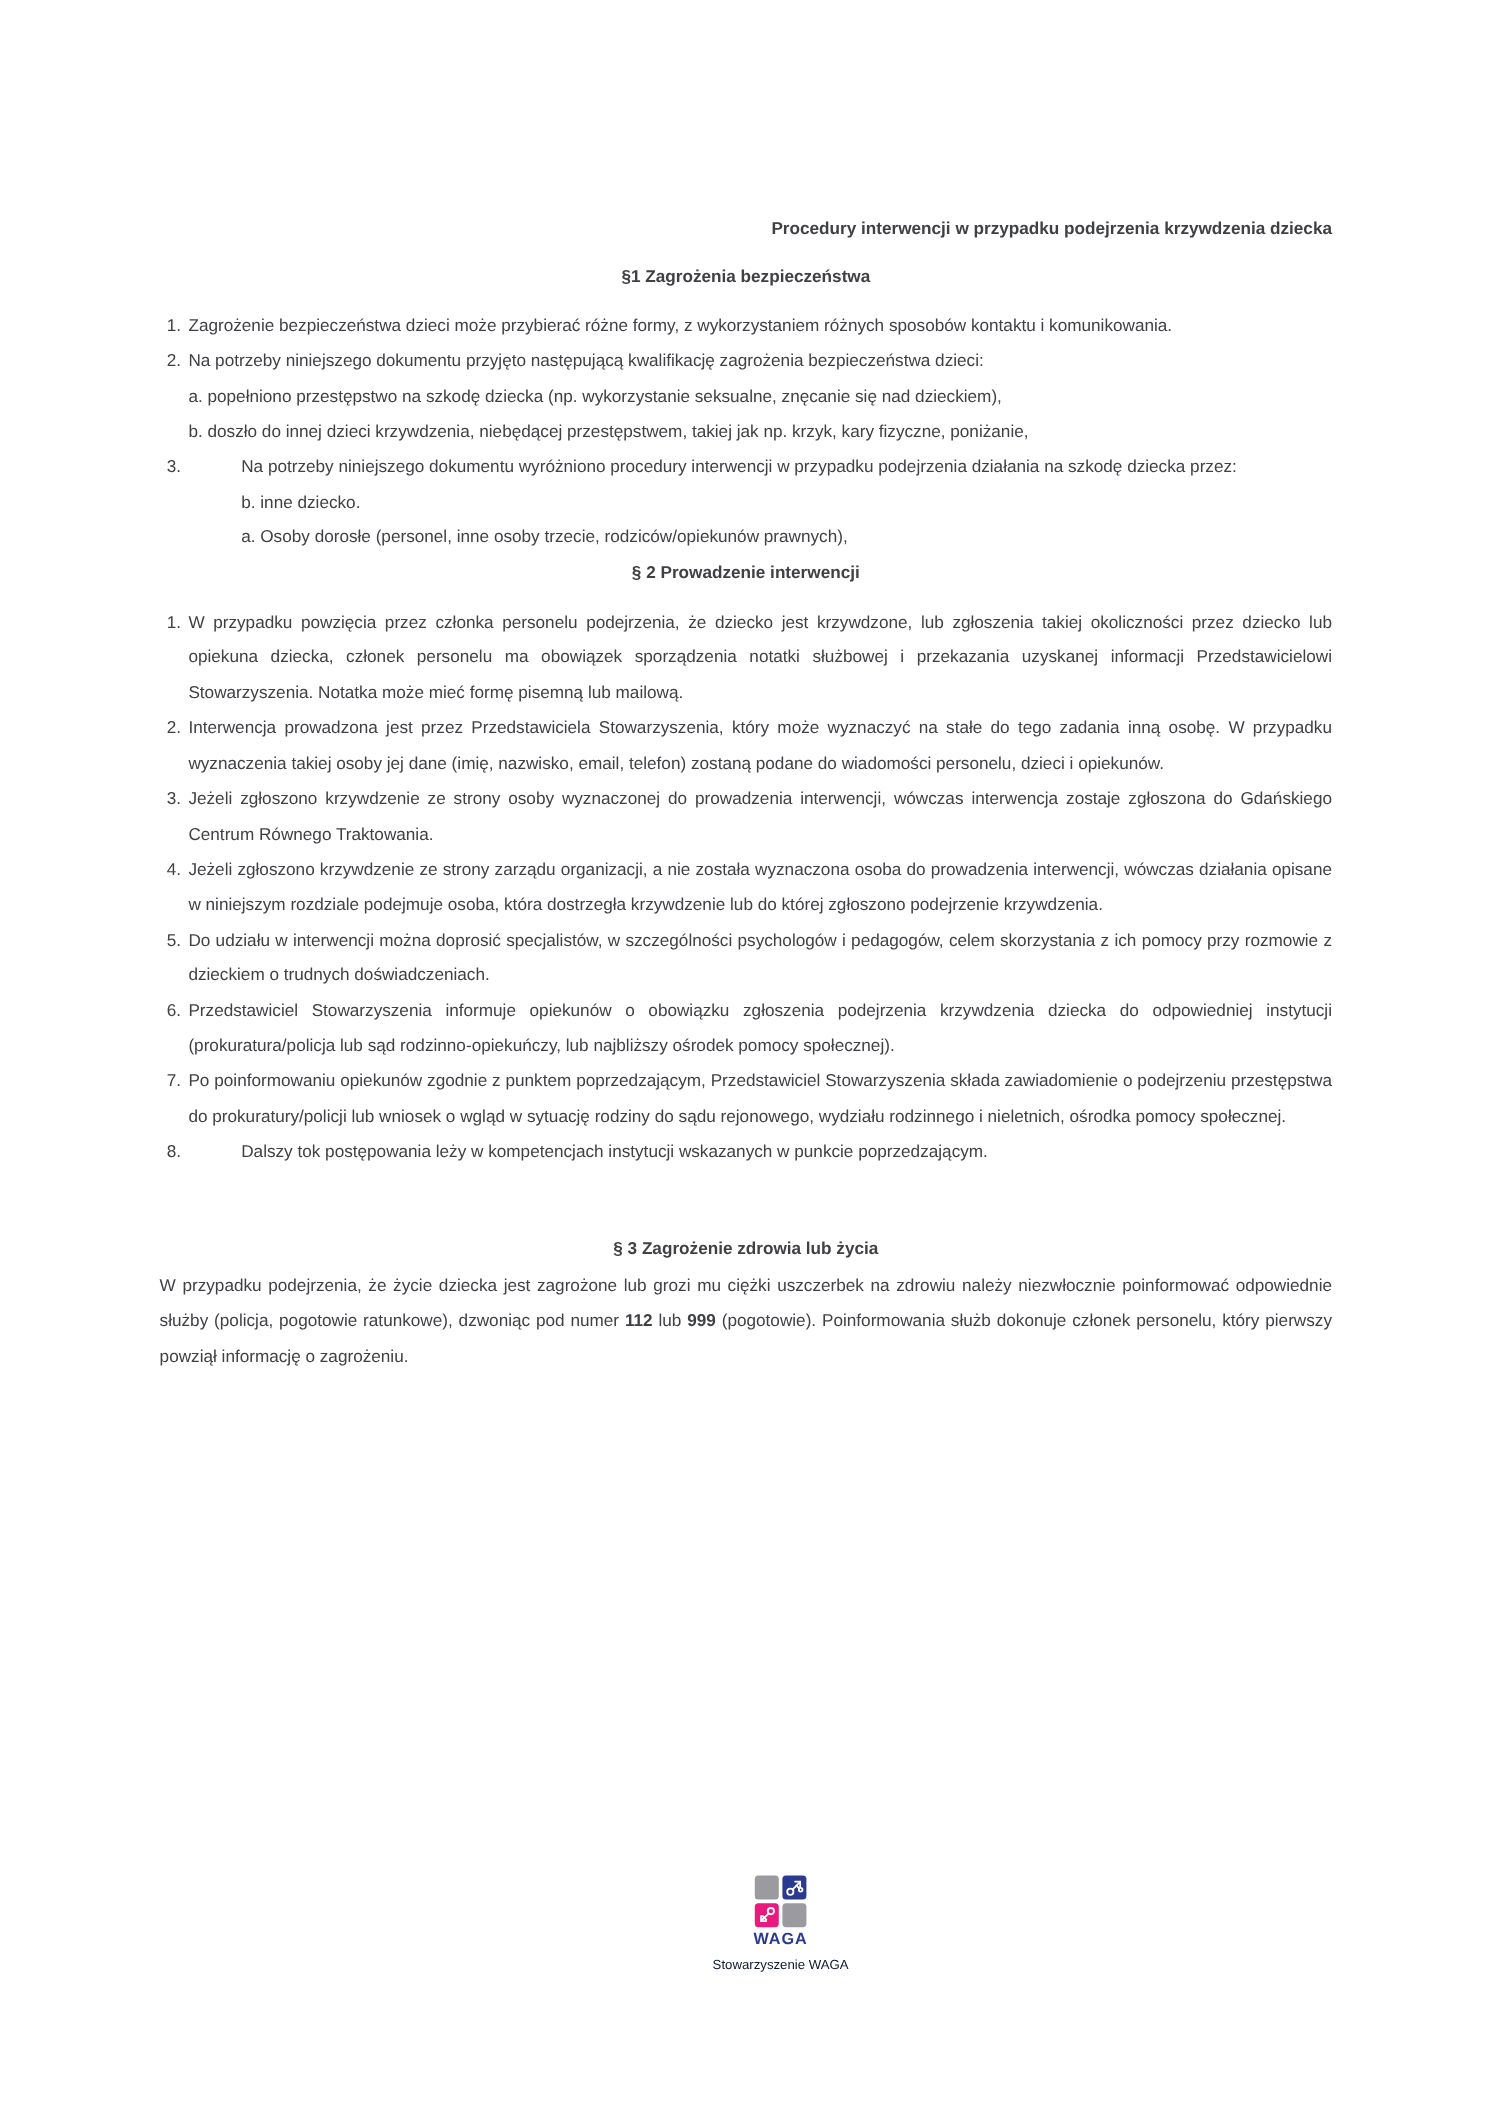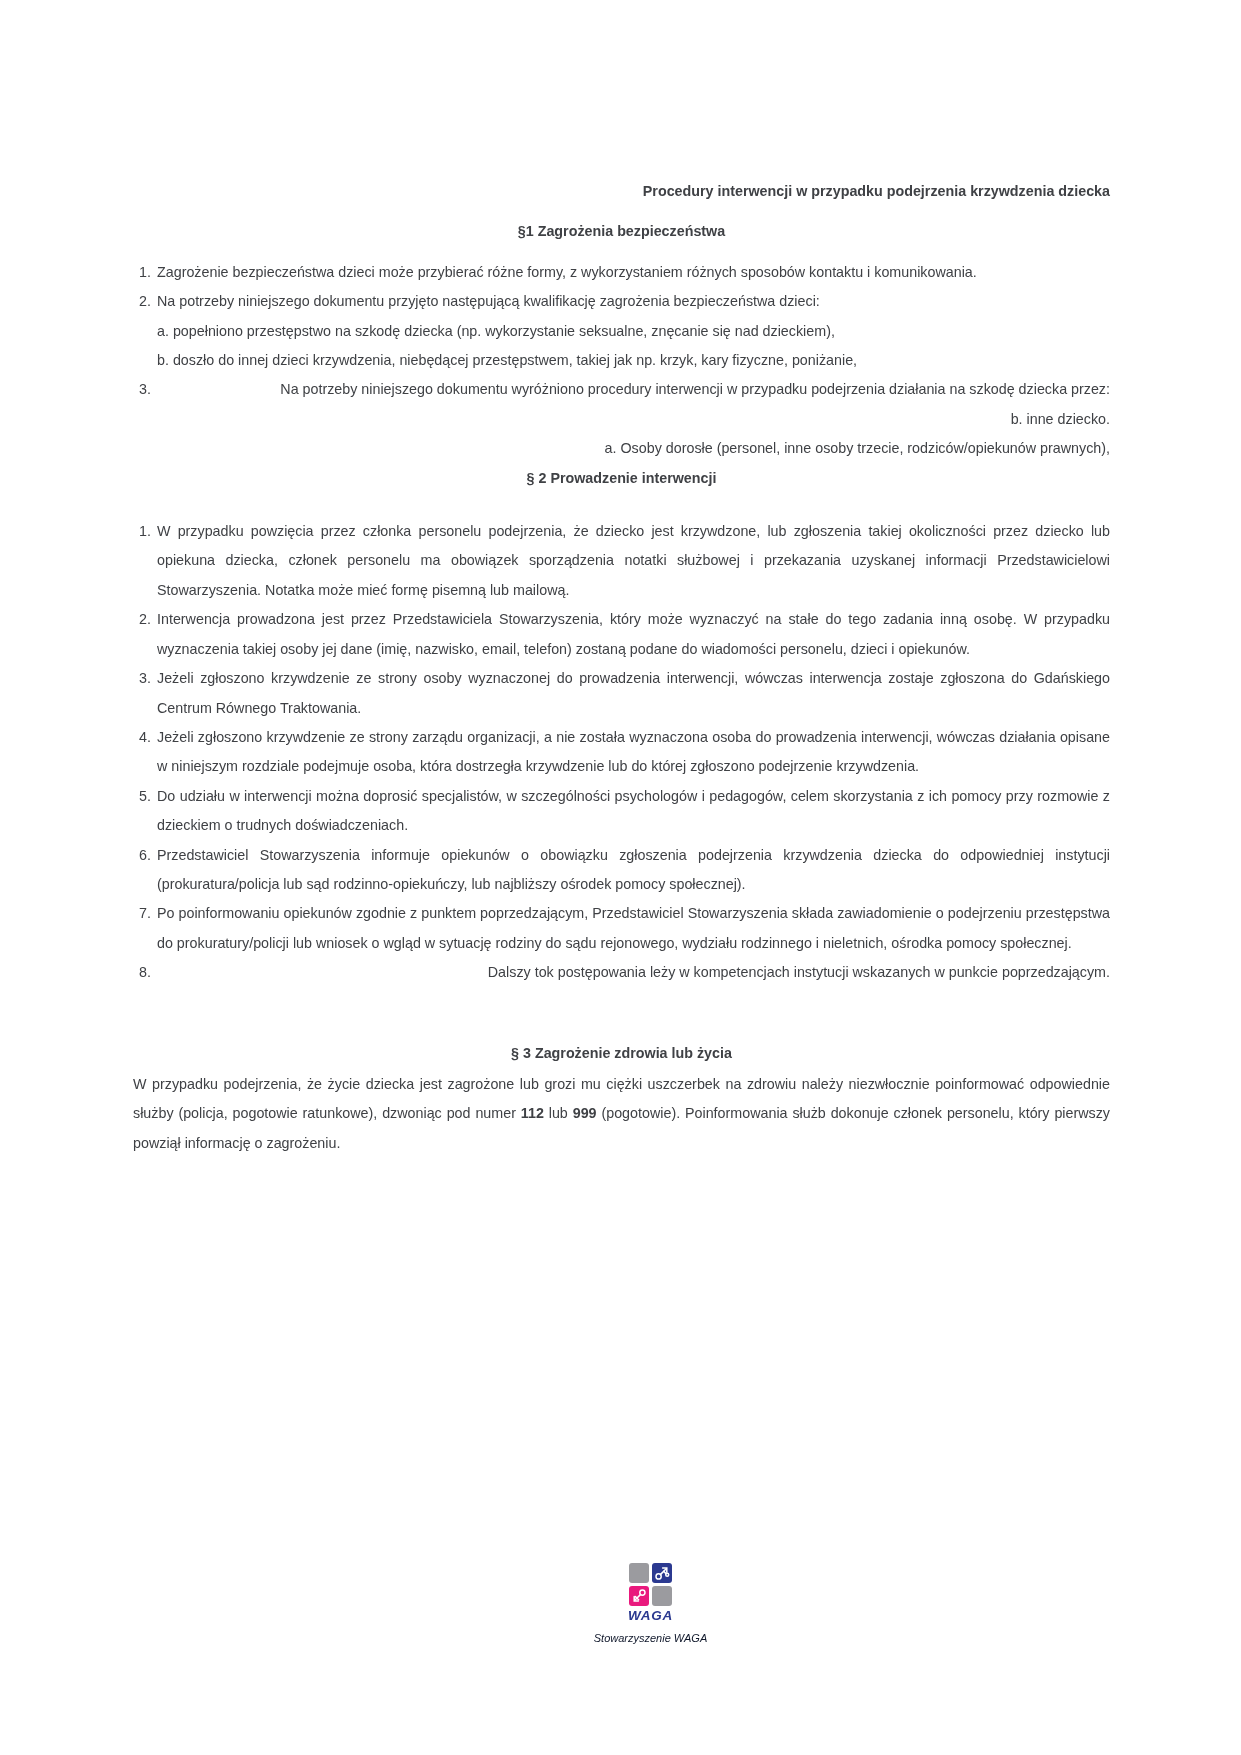--- a/index.html
+++ b/index.html
@@ -9,31 +9,31 @@
     background:#ffffff;
     font-family:"Liberation Sans",sans-serif;
     font-size:14.3px;
     line-height:29.4px;
     color:#3f4145;
     overflow:hidden;
   }
   .content{position:absolute;left:133px;top:177px;width:977px;}
   .doc-title{font-weight:700;margin:0 0 11px 0;text-align:right;}
   .sec-heading{font-weight:700;text-align:center;margin:0 0 11px 0;}
-  .sec-heading.s2{margin-top:0;margin-bottom:24px;}
+  .sec-heading.s2{margin-top:0;margin-bottom:12px;}
   .sec-heading.s3{margin-top:51px;margin-bottom:2px;}
   .olist{margin:0;}
   .li{display:flex;padding-left:6px;}
   .num{flex:0 0 18px;}
   .libody{flex:1;min-width:0;}
   p{margin:0;}
   .jt{text-align:justify;}
-  .lt{text-align:right;margin-left:44px;}
+  .lt{text-align:left;margin-left:44px;}
   .s3-para{text-align:justify;margin:0;}
-  .footer{position:absolute;top:1563px;left:60px;right:0;text-align:center;font-style:italic;}
+  .footer{position:absolute;top:1563px;left:60px;right:0;text-align:center;}
   .logo-grid{display:inline-grid;grid-template-columns:20px 20px;grid-gap:3px;}
   .sq{width:20px;height:20px;border-radius:3px;}
   .sq svg{display:block;width:20px;height:20px;}
   .logo-word{font-weight:700;font-size:13.5px;line-height:16px;letter-spacing:0.8px;margin-top:2px;}
   .footer-caption{color:#0f172a;font-size:11px;line-height:20px;margin-top:4px;}
 </style>
 </head>
 <body>
 
 <div class="page">

